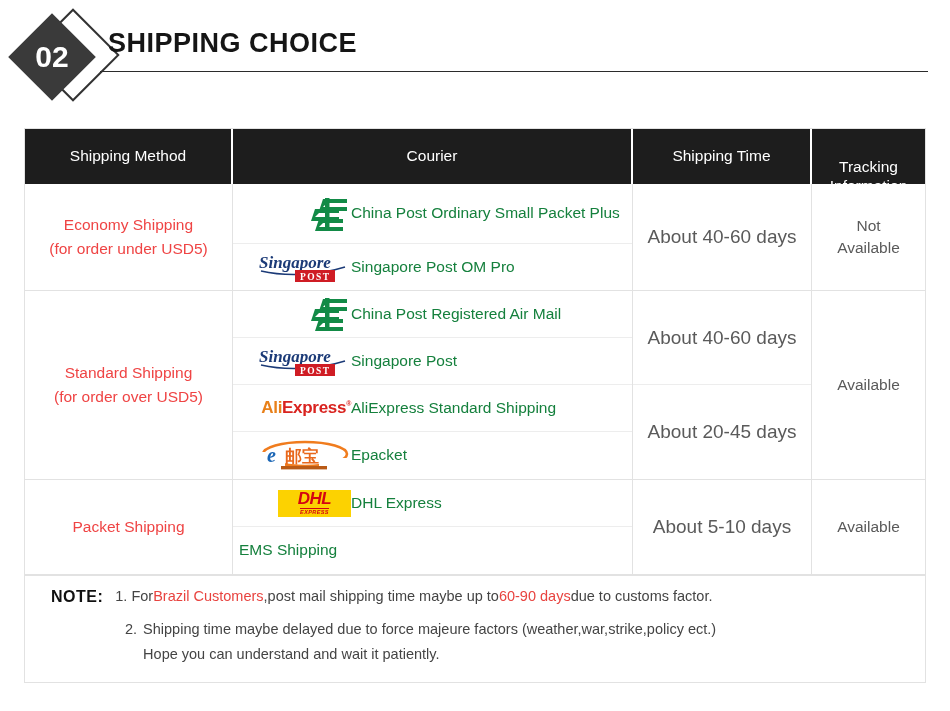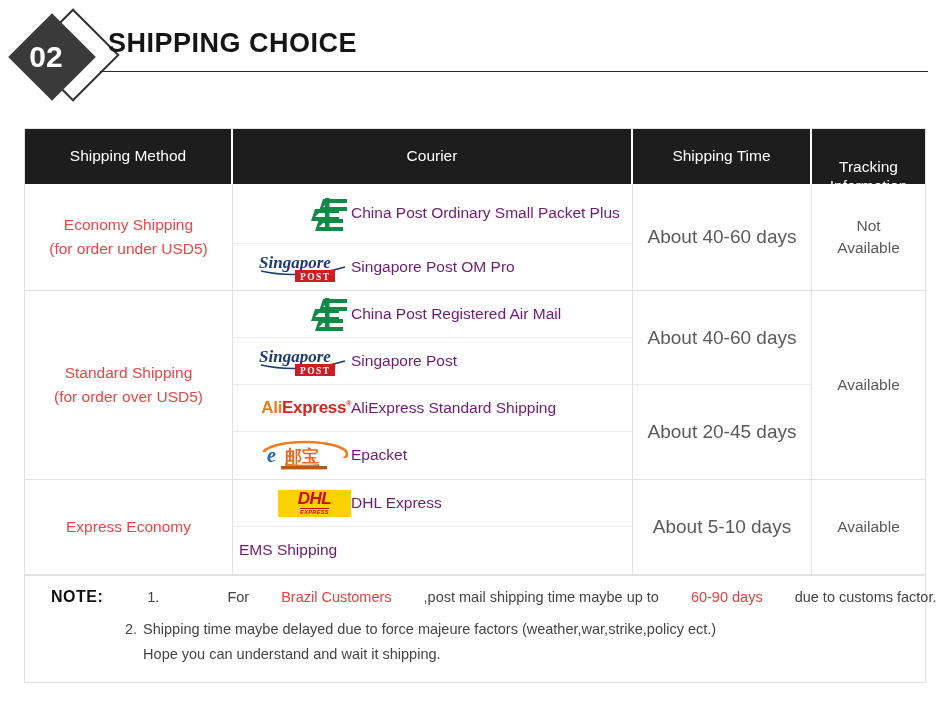--- a/index.html
+++ b/index.html
@@ -40,21 +40,21 @@
     position: absolute;
     left: 13px;
     top: 14px;
     width: 62px;
     height: 62px;
     background: #3a3a3a;
     transform: rotate(45deg);
   }
   .badge-num {
     position: absolute;
-    left: 7px;
+    left: 13px;
     top: 14px;
     width: 62px;
     height: 62px;
     display: flex;
     align-items: center;
     justify-content: center;
     color: #ffffff;
     font-size: 30px;
     font-weight: bold;
     letter-spacing: 0px;
@@ -144,21 +144,21 @@
   .courier-row:last-child { border-bottom: none; }
   .logo-box {
     width: 112px;
     flex: 0 0 112px;
     display: flex;
     align-items: center;
     justify-content: flex-end;
   }
   .courier-name {
     font-size: 15.5px;
-    color: #701a75;
+    color: #15803d;
     line-height: 1.45;
     padding-right: 8px;
   }
 
   .time-col {
     box-sizing: border-box;
     border-right: 1px solid #e2e2e2;
     display: flex;
     flex-direction: column;
   }
@@ -193,26 +193,25 @@
   .track-cell:last-child { border-bottom: none; }
 
   
   .note {
     box-sizing: border-box;
     padding: 12px 0 16px 0;
     border-top: 1px solid #e2e2e2;
   }
   .note-line1 {
     display: flex;
-    align-items: center;
+    align-items: flex-start;
     padding-left: 26px;
     font-size: 14.5px;
     color: #444444;
     white-space: nowrap;
-    gap: 32px;
   }
   .note-label {
     font-size: 16px;
     font-weight: bold;
     color: #111111;
     letter-spacing: 0.5px;
     margin-right: 12px;
   }
   .note-red { color: #e8433f; }
   .note-line2 {
@@ -405,21 +404,21 @@
     </div>
 
     <div class="track-col c-track">
       <div class="track-cell" style="height:188px">Available</div>
     </div>
   </div>
 
   <div class="tbody-group">
     <div class="cell-method c-method">
       <div>
-        <div>Express Economy</div>
+        <div>Packet Shipping</div>
       </div>
     </div>
 
     <div class="courier-col c-courier">
       <div class="courier-row" style="height:47px">
         <div class="logo-box">
           <div class="logo-dhl">
             <span class="dhl-text">DHL</span>
             <span class="dhl-sub">EXPRESS</span>
           </div>
@@ -449,19 +448,19 @@
       <span class="note-red">Brazil Customers</span>
       <span>,post mail shipping time maybe up to </span>
       <span class="note-red">60-90 days</span>
       <span> due to customs factor.</span>
     </div>
     <div class="note-line2">
       <div style="display:flex;">
         <span class="note-num">2.</span>
         <span style="margin-left:6px;">
           <span>Shipping time maybe delayed due to force majeure factors (weather,war,strike,policy ect.)</span><br>
-          <span>Hope you can understand and wait it shipping.</span>
+          <span>Hope you can understand and wait it patiently.</span>
         </span>
       </div>
     </div>
   </div>
 
 </div>
 
 </body></html>

